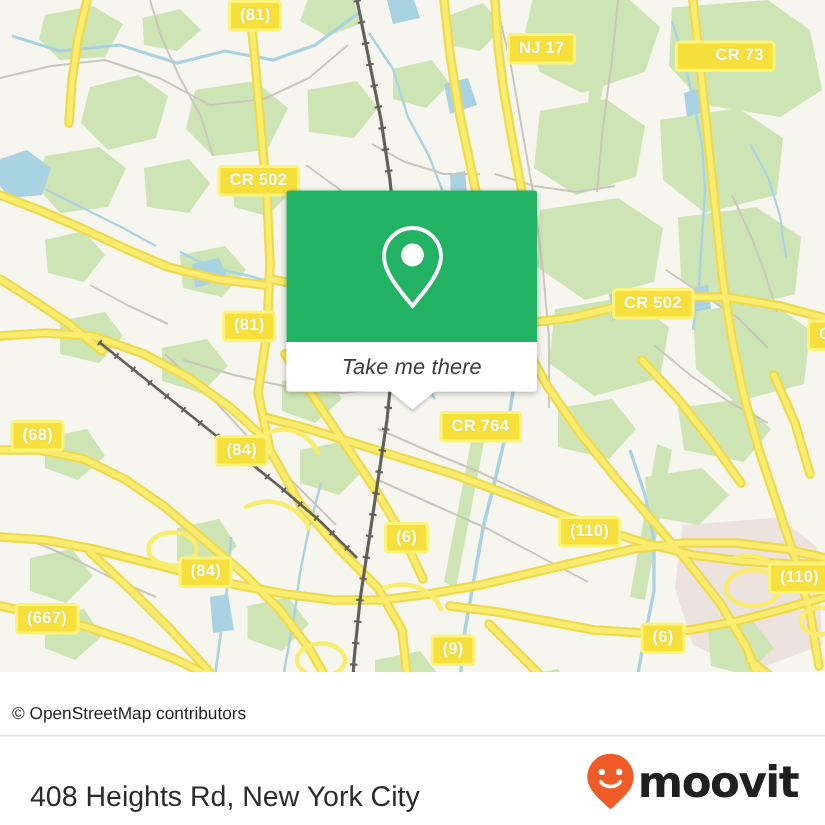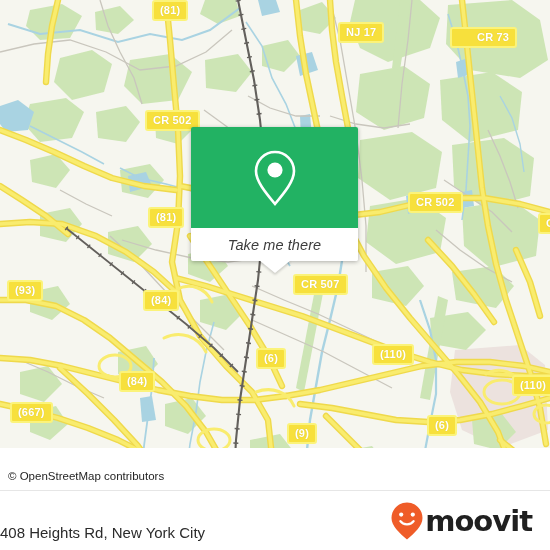--- a/index.html
+++ b/index.html
@@ -122,22 +122,23 @@
     width: 550px;
     height: 60px;
     background: #ffffff;
     border-top: 1px solid #e6e6e6;
     display: flex;
     align-items: center;
     justify-content: space-between;
     overflow: hidden;
   }
   #footer-address {
-    font-size: 15px;
+    font-size: 19px;
     color: #2b2b2b;
+    padding-left: 20px;
     white-space: nowrap;
     font-family: "Liberation Sans", sans-serif;
     margin-top: 22px;
   }
   #brand-logo {
     display: flex;
     align-items: center;
     padding-right: 18px;
     text-align: right;
   }
@@ -329,23 +330,23 @@
     </svg>
 
     <div id="shield-layer">
         <div class="shield" style="left: 152px; top: 0px;">(81)</div>
         <div class="shield" style="left: 318px; top: 22px; margin-left: 20px;">NJ 17</div>
         <div class="shield" style="left: 450px; top: 27px; padding-left: 25px;">CR 73</div>
         <div class="shield" style="left: 145px; top: 110px;">CR 502</div>
         <div class="shield" style="left: 408px; top: 192px;">CR 502</div>
         <div class="shield" style="left: 538px; top: 213px;">C</div>
         <div class="shield" style="left: 148px; top: 207px;">(81)</div>
-        <div class="shield" style="left: 7px; top: 280px;">(93)</div>
+        <div class="shield" style="left: 7px; top: 280px;">(68)</div>
         <div class="shield" style="left: 143px; top: 290px;">(84)</div>
-        <div class="shield" style="left: 293px; top: 274px;">CR 507</div>
+        <div class="shield" style="left: 293px; top: 274px;">CR 764</div>
         <div class="shield" style="left: 372px; top: 344px;">(110)</div>
         <div class="shield" style="left: 256px; top: 348px;">(6)</div>
         <div class="shield" style="left: 119px; top: 371px;">(84)</div>
         <div class="shield" style="left: 512px; top: 375px;">(110)</div>
         <div class="shield" style="left: 10px; top: 402px;">(667)</div>
         <div class="shield" style="left: 427px; top: 415px;">(6)</div>
         <div class="shield" style="left: 287px; top: 423px;">(9)</div>
         <div class="shield" style="left: 529px; top: 453px;">(6)</div>
       </div>
   </div>

